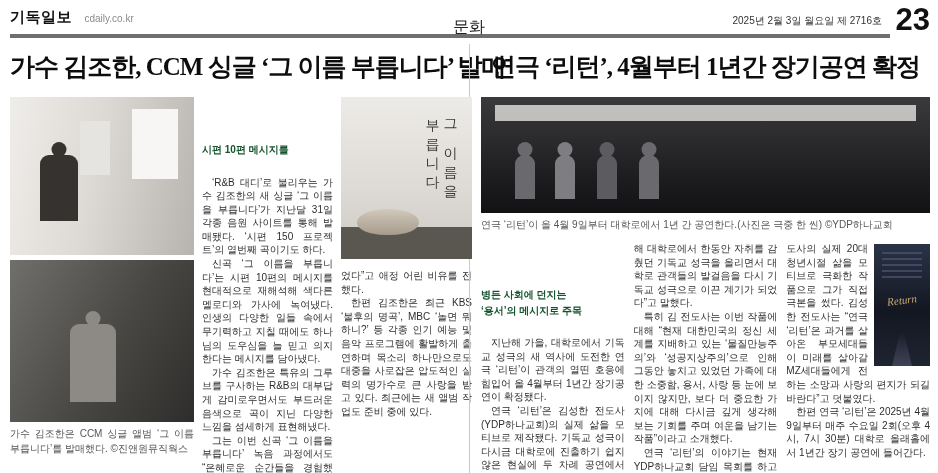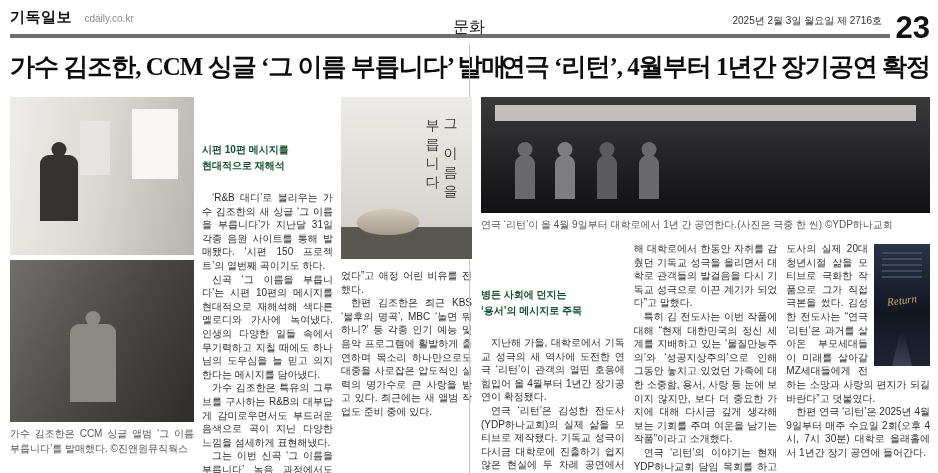--- a/index.html
+++ b/index.html
@@ -8,32 +8,32 @@
     position:relative; width:938px; height:473px; margin:0 auto;
     background:#ffffff; overflow:hidden;
     font-family:"Liberation Sans", sans-serif; color:#222;
   }
   
   .header { position:relative; height:34px; padding:8px 10px 0 10px; }
   .masthead { font-size:15px; font-weight:bold; color:#111; letter-spacing:0.5px; display:inline-block; }
   .site-url { font-size:10px; color:#8a8a8a; margin-left:8px; }
   .section-title { position:absolute; top:17px; left:50%; transform:translateX(-50%); font-size:16px; color:#222; }
   .date-issue { position:absolute; top:14px; right:56px; font-size:10px; color:#333; }
-  .page-number { position:absolute; top:10px; right:8px; font-size:31px; font-weight:bold; color:#111; }
+  .page-number { position:absolute; top:2px; right:8px; font-size:31px; font-weight:bold; color:#111; }
   .header-rule { height:4px; background:#6f6f6f; margin:0 48px 0 10px; }
   
   .articles { position:relative; display:flex; }
   .article-divider { position:absolute; left:469px; top:6px; bottom:0; width:1px; background:#c9c9c9; }
   .article { width:469px; padding:12px 8px 0 10px; }
   .article.right { padding-left:12px; }
   .headline {
     font-family:"Liberation Serif", serif; font-weight:bold; color:#0d0d0d;
     font-size:25px; letter-spacing:-1px; white-space:nowrap; margin-bottom:14px;
   }
-  .article.right .headline { text-align:right; }
+  .article.right .headline { text-align:center; }
   
   .subhead { font-size:10px; font-weight:bold; color:#14532d; line-height:1.55; margin-bottom:18px;margin-top:45px; }
   .body-col p { font-size:10px; line-height:1.36; color:#2d2d2d; text-align:justify; text-indent:10px; }
   .body-col p.cont { text-indent:0; }
   .caption { font-size:10px; color:#555; line-height:1.5; margin-top:4px; text-align:justify; }
   
   .left-body { display:grid; grid-template-columns:184px 131px 131px; column-gap:8px; }
   .photo { position:relative; overflow:hidden; }
   .photo.mv1 { height:158px; background:linear-gradient(100deg,#efedea 0%,#ddd9d4 45%,#b7b3ae 100%); }
   .photo.mv2 { height:162px; margin-top:5px; background:linear-gradient(120deg,#716f6c 0%,#494744 55%,#2e2d2b 100%); }
@@ -102,21 +102,20 @@
           </div>
           <div class="photo mv2">
             <div class="fig"></div>
           </div>
           <p class="caption">가수 김조한은 CCM 싱글 앨범 ‘그 이름 부릅니다’를 발매했다. ©진앤원뮤직웍스</p>
         </div>
 
         <div class="body-col">
           <div class="subhead">
             <div>시편 10편 메시지를</div>
-            <div>현대적으로 재해석</div>
           </div>
           <p>‘R&amp;B 대디’로 불리우는 가수 김조한의 새 싱글 ‘그 이름을 부릅니다’가 지난달 31일 각종 음원 사이트를 통해 발매됐다. ‘시편 150 프로젝트’의 열번째 곡이기도 하다.</p>
           <p>신곡 ‘그 이름을 부릅니다’는 시편 10편의 메시지를 현대적으로 재해석해 색다른 멜로디와 가사에 녹여냈다. 인생의 다양한 일들 속에서 무기력하고 지칠 때에도 하나님의 도우심을 늘 믿고 의지한다는 메시지를 담아냈다.</p>
           <p>가수 김조한은 특유의 그루브를 구사하는 R&amp;B의 대부답게 감미로우면서도 부드러운 음색으로 곡이 지닌 다양한 느낌을 섬세하게 표현해냈다.</p>
           <p>그는 이번 신곡 ‘그 이름을 부릅니다’ 녹음 과정에서도 “은혜로운 순간들을 경험했다”며 리스너들이 귀 기울여 들을만한 관전 포인트도 소개했다.</p>
 
         </div>
 
         <div class="body-col">
           <div class="album">

